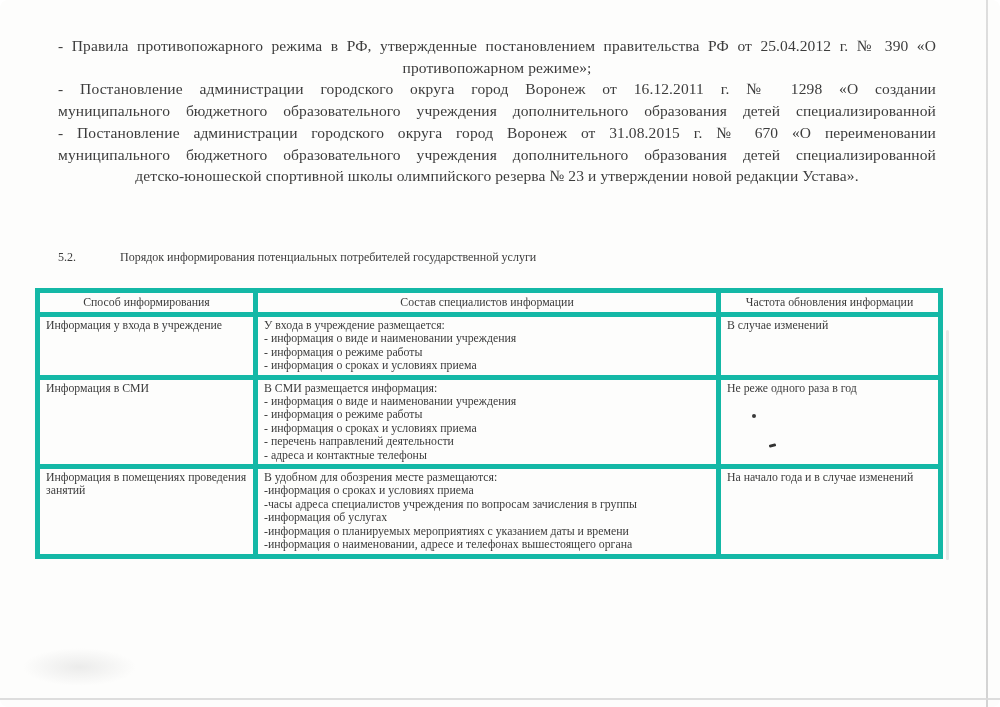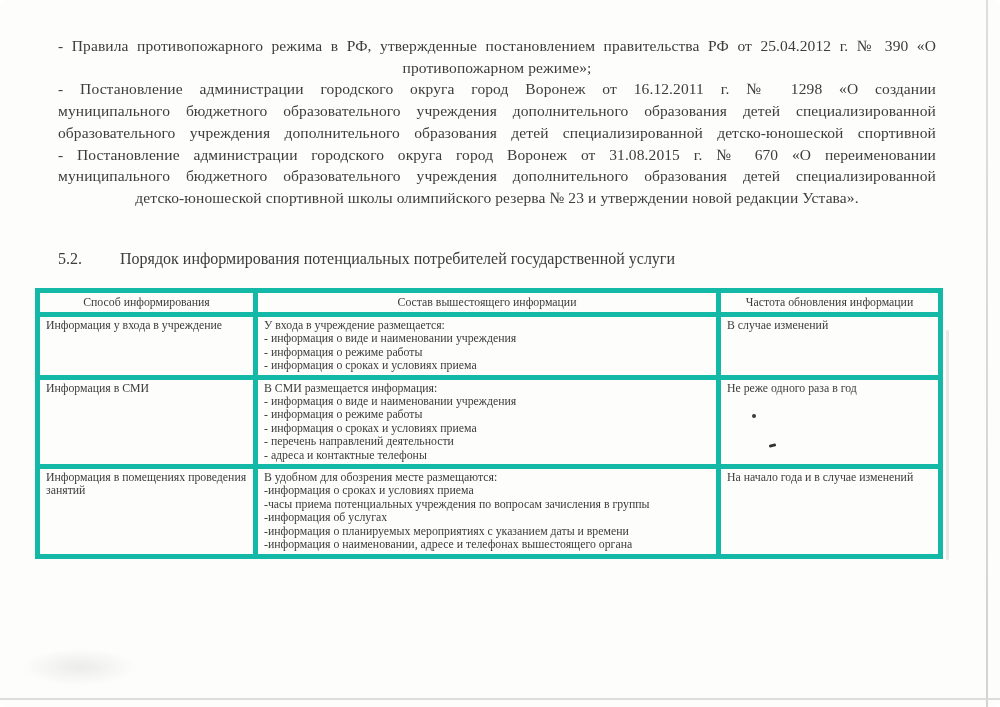--- a/index.html
+++ b/index.html
@@ -17,21 +17,21 @@
   .bodytext{
     position:absolute;left:58px;top:35px;width:878px;
     font-size:15.5px;line-height:21.7px;color:#3c3c3c;
     letter-spacing:0.1px;
   }
   .jline{text-align:justify;text-align-last:justify;}
   .lline{text-align:center;}
   
   .section-heading{
     position:absolute;left:58px;top:250px;width:878px;
-    font-size:16px;color:#3c3c3c;
+    font-size:12px;color:#3c3c3c;
   }
   .section-number{display:inline-block;width:62px;}
   
   .doc-table{
     position:absolute;left:35px;top:288px;width:903px;
     border-collapse:collapse;table-layout:fixed;
     font-size:11.8px;line-height:13.4px;color:#3c3c3c;
   }
   .doc-table th,.doc-table td{
     border:5px solid #14b8a6;
@@ -78,40 +78,39 @@
 </head>
 <body>
 
 <div class="page">
 
   <div class="bodytext">
     <div class="jline">- Правила противопожарного режима в РФ, утвержденные постановлением правительства РФ от 25.04.2012 г. № 390 «О</div>
     <div class="lline">противопожарном режиме»;</div>
     <div class="jline">- Постановление администрации городского округа город Воронеж от 16.12.2011 г. № 1298 «О создании</div>
     <div class="jline">муниципального бюджетного образовательного учреждения дополнительного образования детей специализированной</div>
-    <div class="jline">образовательного учреждения дополнительного образования детей специализированной детско-юношеской спортивной</div>
     <div class="jline">- Постановление администрации городского округа город Воронеж от 31.08.2015 г. № 670 «О переименовании</div>
     <div class="jline">муниципального бюджетного образовательного учреждения дополнительного образования детей специализированной</div>
     <div class="lline">детско-юношеской спортивной школы олимпийского резерва № 23 и утверждении новой редакции Устава».</div>
   </div>
 
   <div class="section-heading">
     <span class="section-number">5.2.</span><span>Порядок информирования потенциальных потребителей государственной услуги</span>
   </div>
 
   <table class="doc-table">
     <colgroup>
       <col style="width:218px">
       <col style="width:463px">
       <col style="width:222px">
     </colgroup>
     <tbody>
         <tr>
       <th>Способ информирования</th>
-      <th>Состав вышестоящего информации</th>
+      <th>Состав специалистов информации</th>
       <th>Частота обновления информации</th>
     </tr>
     <tr class="row-1">
       <td>Информация у входа в учреждение</td>
       <td>
         <div class="cell-line">У входа в учреждение размещается:</div>
         <div class="cell-line">- информация о виде и наименовании учреждения</div>
         <div class="cell-line">- информация о режиме работы</div>
         <div class="cell-line">- информация о сроках и условиях приема</div>
       </td>
@@ -127,21 +126,21 @@
         <div class="cell-line">- перечень направлений деятельности</div>
         <div class="cell-line">- адреса и контактные телефоны</div>
       </td>
       <td>Не реже одного раза в год</td>
     </tr>
     <tr class="row-3">
       <td>Информация в помещениях проведения занятий</td>
       <td>
         <div class="cell-line">В удобном для обозрения месте размещаются:</div>
         <div class="cell-line">-информация о сроках и условиях приема</div>
-        <div class="cell-line">-часы приема потенциальных учреждения по вопросам зачисления в группы</div>
+        <div class="cell-line">-часы адреса специалистов учреждения по вопросам зачисления в группы</div>
         <div class="cell-line">-информация об услугах</div>
         <div class="cell-line">-информация о планируемых мероприятиях с указанием даты и времени</div>
         <div class="cell-line">-информация о наименовании, адресе и телефонах вышестоящего органа</div>
       </td>
       <td>На начало года и  в случае изменений</td>
     </tr>
   </tbody>
     </table>
 
   <div class="dot-artifact"></div>

